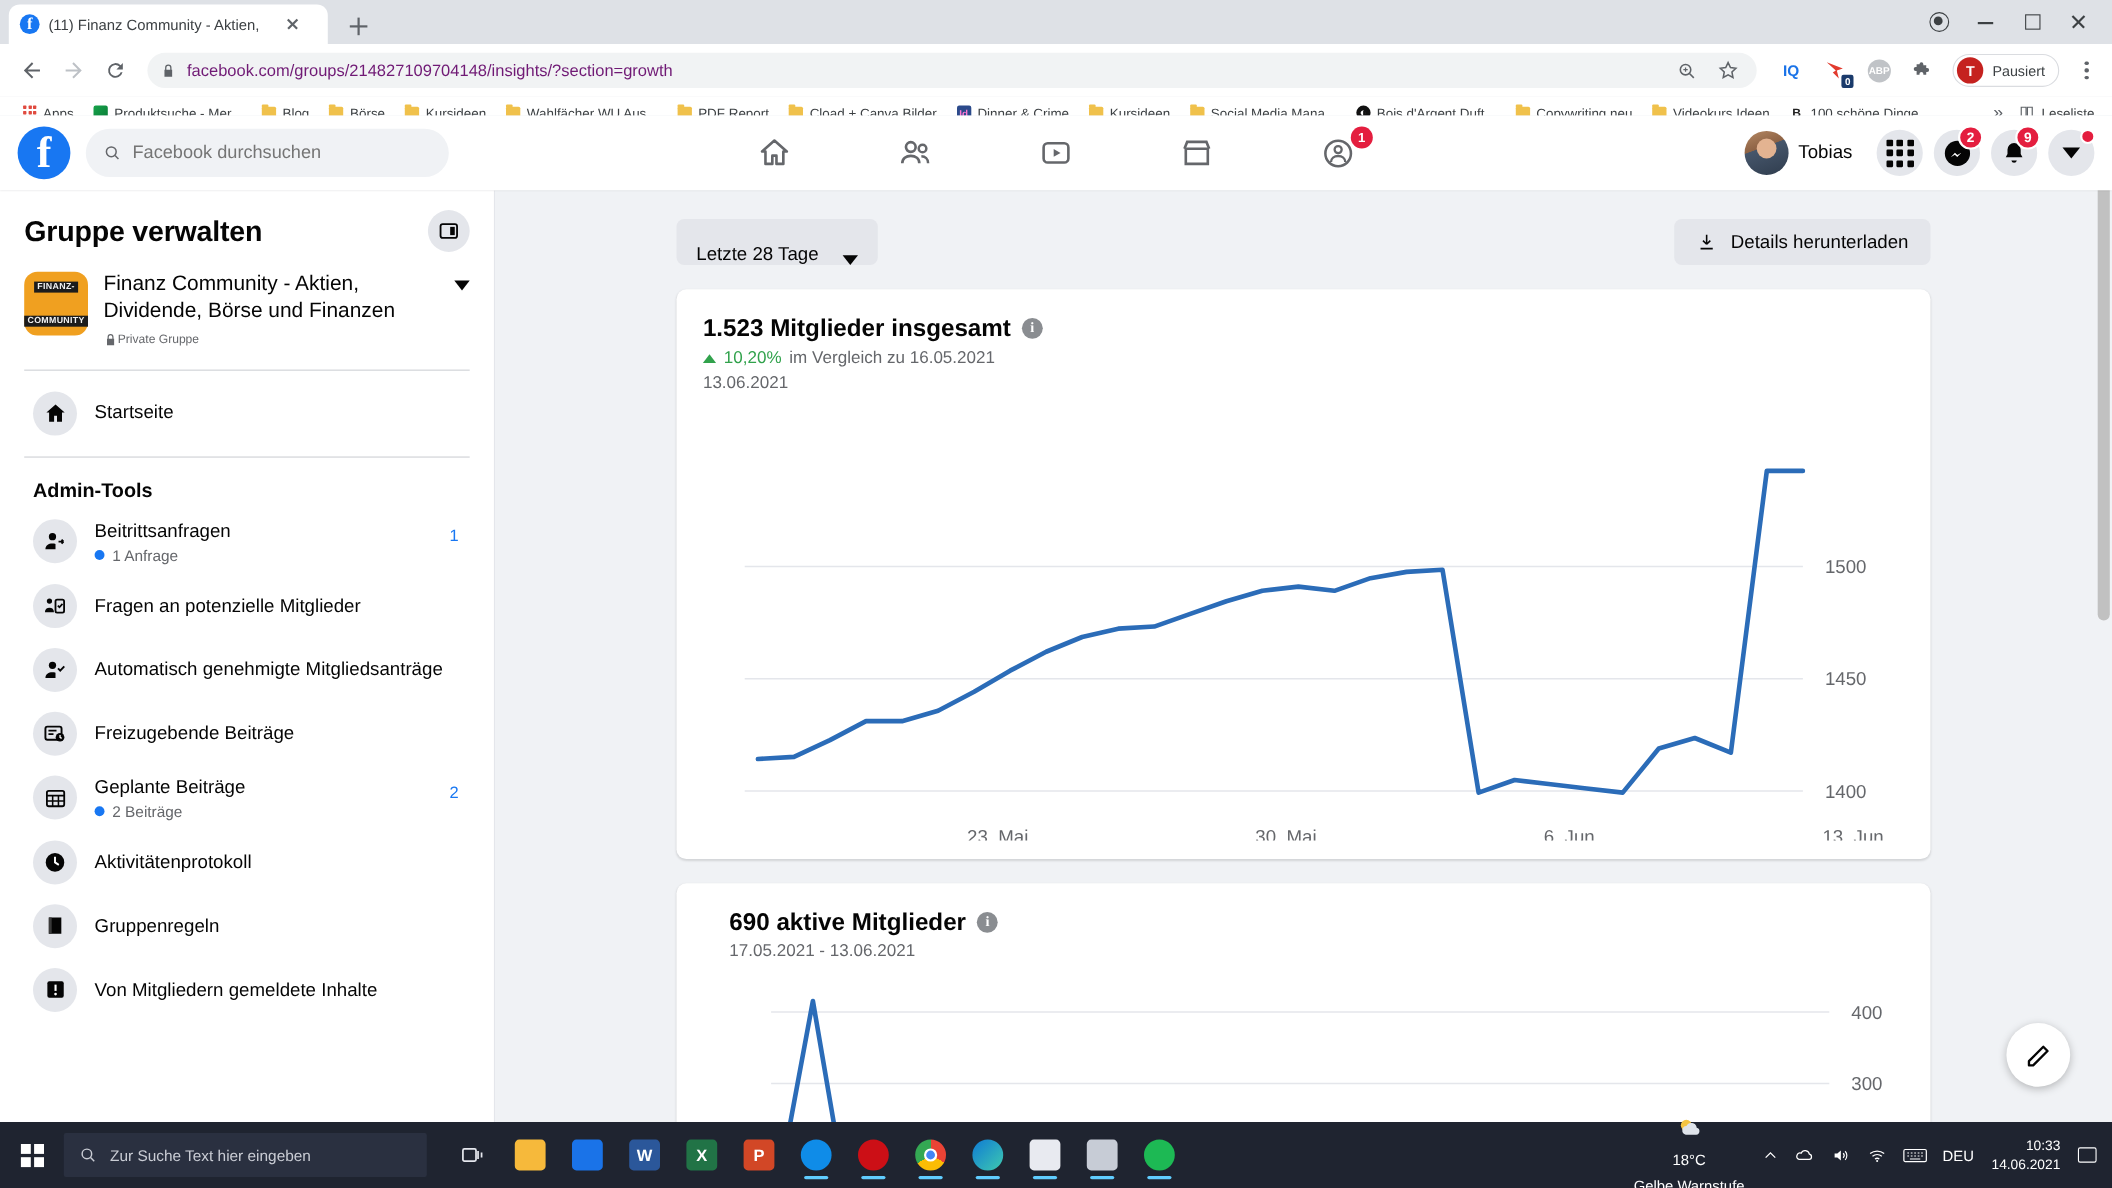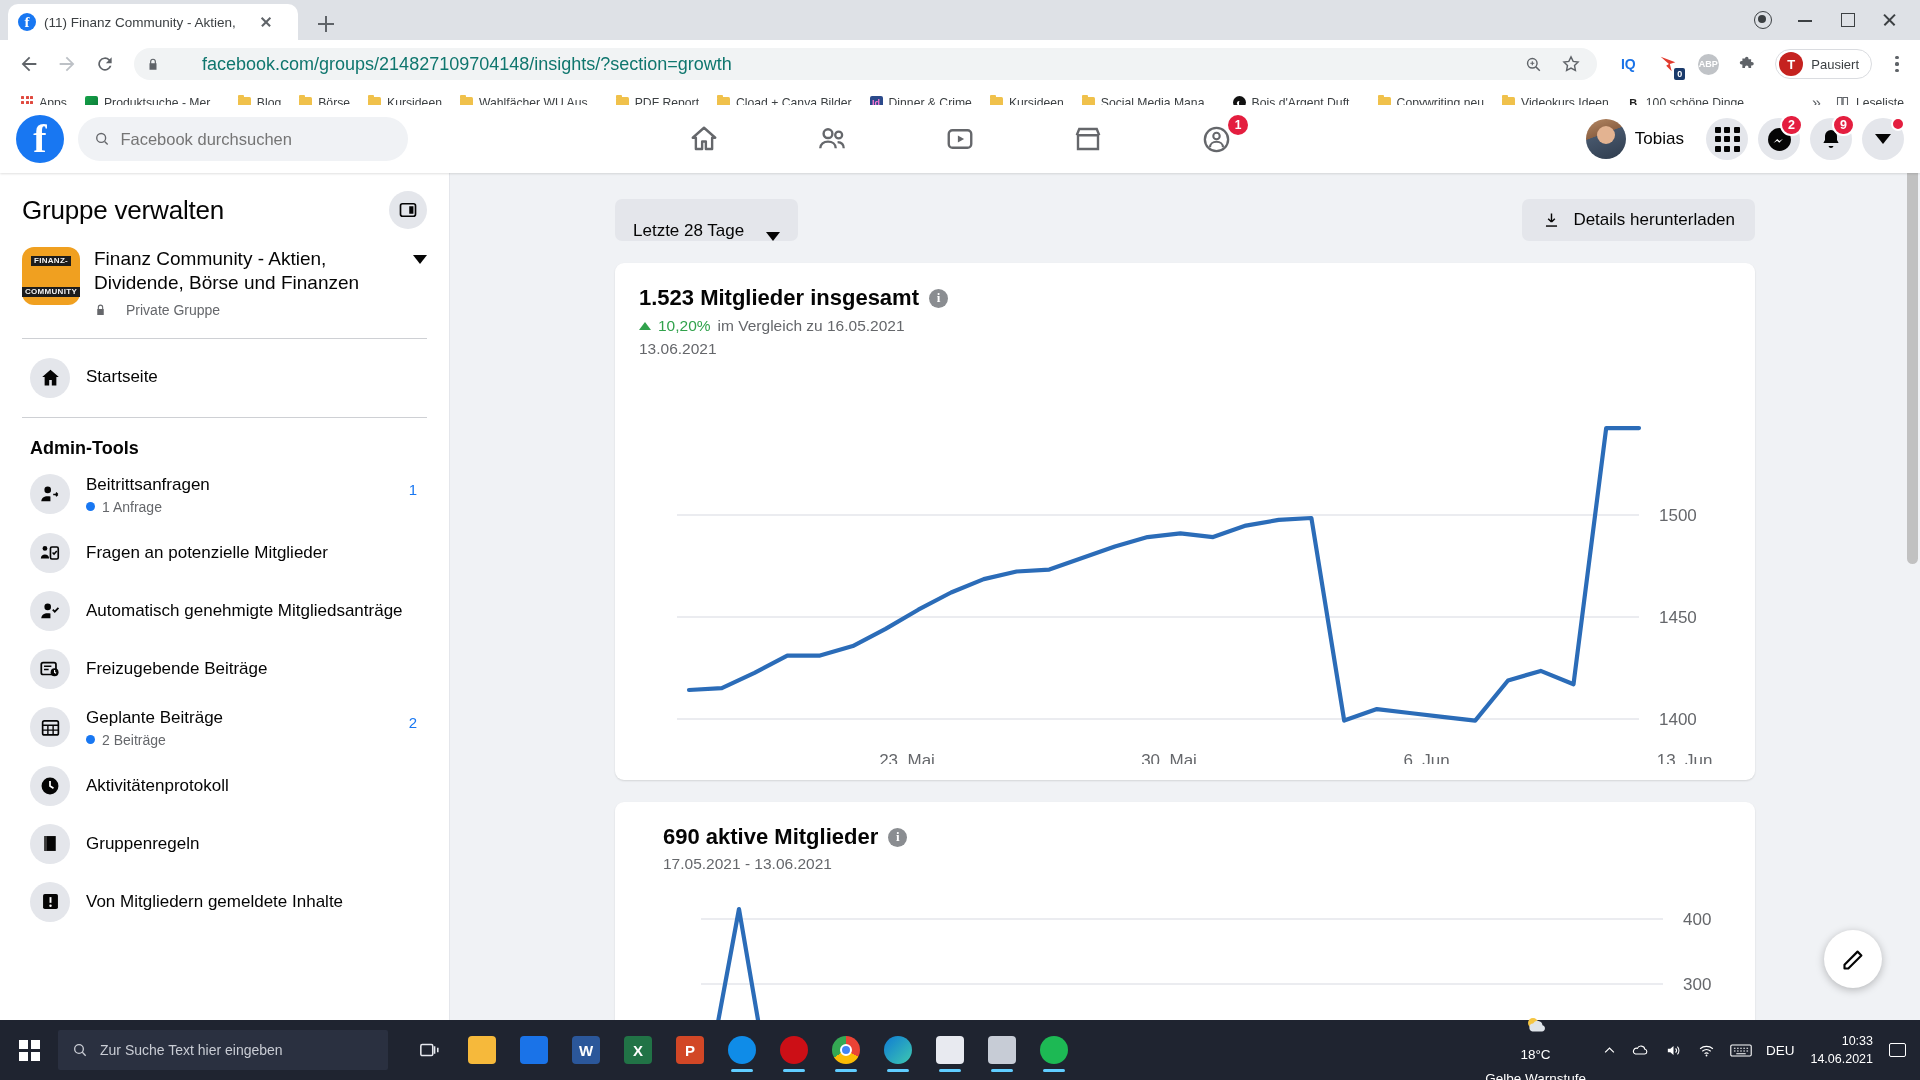--- a/index.html
+++ b/index.html
@@ -43,21 +43,21 @@
   .wb-dot { width:18px;height:18px;border-radius:50%;border:1.6px solid #3c4043;position:relative;}
   .wb-dot::after{content:"";position:absolute;left:3px;top:3px;width:8px;height:8px;border-radius:50%;background:#3c4043;}
 
   .navbar { height:48px; background:#fff; display:flex; align-items:center; padding:0 12px; gap:4px; }
   .nav-ico { width:34px;height:34px; display:flex;align-items:center;justify-content:center;
              color:#5f6368; flex:0 0 auto; }
   .omnibox {
     flex:1 1 auto; height:32px; background:#f1f3f4; border-radius:16px;
     display:flex; align-items:center; padding:0 12px; gap:10px; margin:0 8px;
   }
-  .omni-url { font-size:18px; color:#0f766e; white-space:nowrap; flex:1 1 auto;margin-left:32px; }
+  .omni-url { font-size:15px; color:#701a75; white-space:nowrap; flex:1 1 auto; }
   .omni-right { display:flex; align-items:center; gap:18px; padding-right:4px; }
   .ext-row { display:flex; align-items:center; gap:14px; padding-left:6px; }
   .ext { width:26px;height:26px; display:flex;align-items:center;justify-content:center;
          font-size:14px; font-weight:bold; position:relative; }
   .ext-badge { position:absolute; right:-4px; bottom:-3px; background:#1a3a6b; color:#fff;
                font-size:9px; border-radius:2px; padding:0 3px; line-height:12px; font-weight:bold;}
   .profile-pill { display:flex;align-items:center;gap:8px; border:1px solid #dadce0; border-radius:16px;
                   height:30px; padding:0 12px 0 3px; }
   .profile-av { width:24px;height:24px;border-radius:50%;background:#c5221f;color:#fff;
                 display:flex;align-items:center;justify-content:center;font-size:13px;font-weight:bold;}
@@ -112,31 +112,31 @@
   .circ-dot { position:absolute; top:-1px; right:-1px; width:14px;height:14px;border-radius:7px;
               background:#e41e3f; border:2px solid #fff;}
   .grid9 { display:grid; grid-template-columns:repeat(3,6px); gap:3.5px; }
   .grid9 i { width:6px;height:6px;border-radius:1px;background:#050505;display:block; }
 
   .fb-body { display:flex; height:847px; }
 
   
   .sidebar { width:450px; background:#fff; padding:18px 22px 0 22px; height:847px;
              border-right:1px solid #e4e6eb; position:relative; }
-  .side-title { font-size:26px; font-weight:normal; color:#050505; letter-spacing:-.2px; }
+  .side-title { font-size:26px; font-weight:bold; color:#050505; letter-spacing:-.2px; }
   .side-head { display:flex; align-items:center; justify-content:space-between; margin-bottom:14px;}
   .collapse-btn { width:38px;height:38px;border-radius:50%;background:#e4e6eb;
                   display:flex;align-items:center;justify-content:center;}
   .group-row { display:flex; gap:14px; align-items:flex-start; padding:4px 0 10px 0;}
   .group-img { width:58px;height:58px;border-radius:12px;background:#f0a020; flex:0 0 auto;
                display:flex;flex-direction:column;align-items:center;justify-content:center;gap:20px; }
   .group-img b { font-size:8px; color:#111; background:#1c1c1c; color:#f2f2f2; display:block;
                  padding:0 3px; letter-spacing:.3px; line-height:10px; margin:.5px 0; }
   .group-name { font-size:19px; color:#050505; line-height:1.25; font-weight:400; }
-  .group-priv { font-size:14px; color:#65676b; display:flex; align-items:center; gap:19px; margin-top:7px;}
+  .group-priv { font-size:11px; color:#65676b; display:flex; align-items:center; gap:0; margin-top:7px;}
   .chev { width:0;height:0;border-left:7px solid transparent;border-right:7px solid transparent;
           border-top:9px solid #050505; margin-top:8px; flex:0 0 auto;}
   .divider { height:1px; background:#ced0d4; margin:10px 0; }
   .side-item { display:flex; align-items:center; gap:16px; padding:9px 8px; border-radius:8px; position:relative;}
   .side-ico { width:40px;height:40px;border-radius:50%;background:#e4e6eb;flex:0 0 auto;
               display:flex;align-items:center;justify-content:center;}
   .side-label { font-size:17px; color:#050505; line-height:1.3; flex:1 1 auto;}
   .side-sub { font-size:14px; color:#65676b; display:flex;align-items:center;gap:7px;margin-top:3px;}
   .blue-dot { width:9px;height:9px;border-radius:50%;background:#1877f2;display:inline-block;flex:0 0 auto;}
   .side-count { font-size:15px; color:#1877f2; position:absolute; right:10px; top:16px;}

